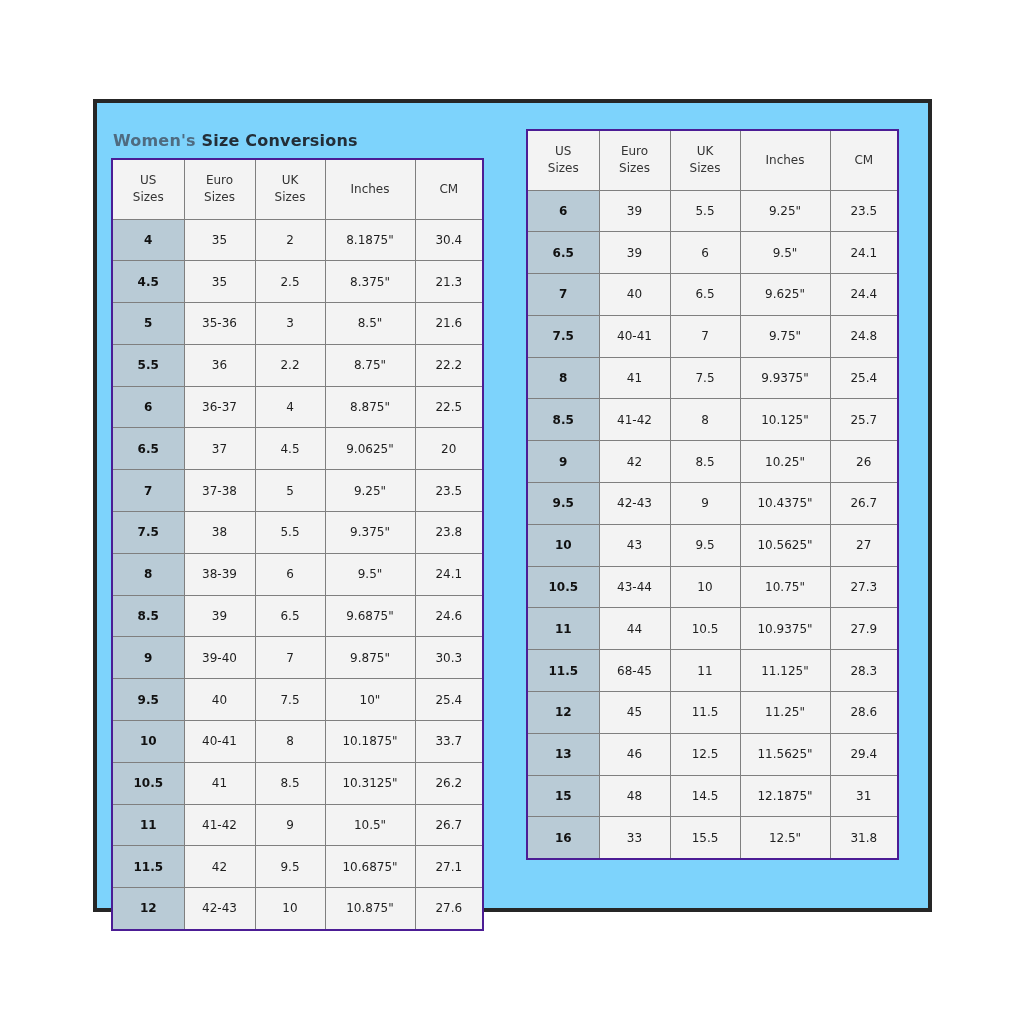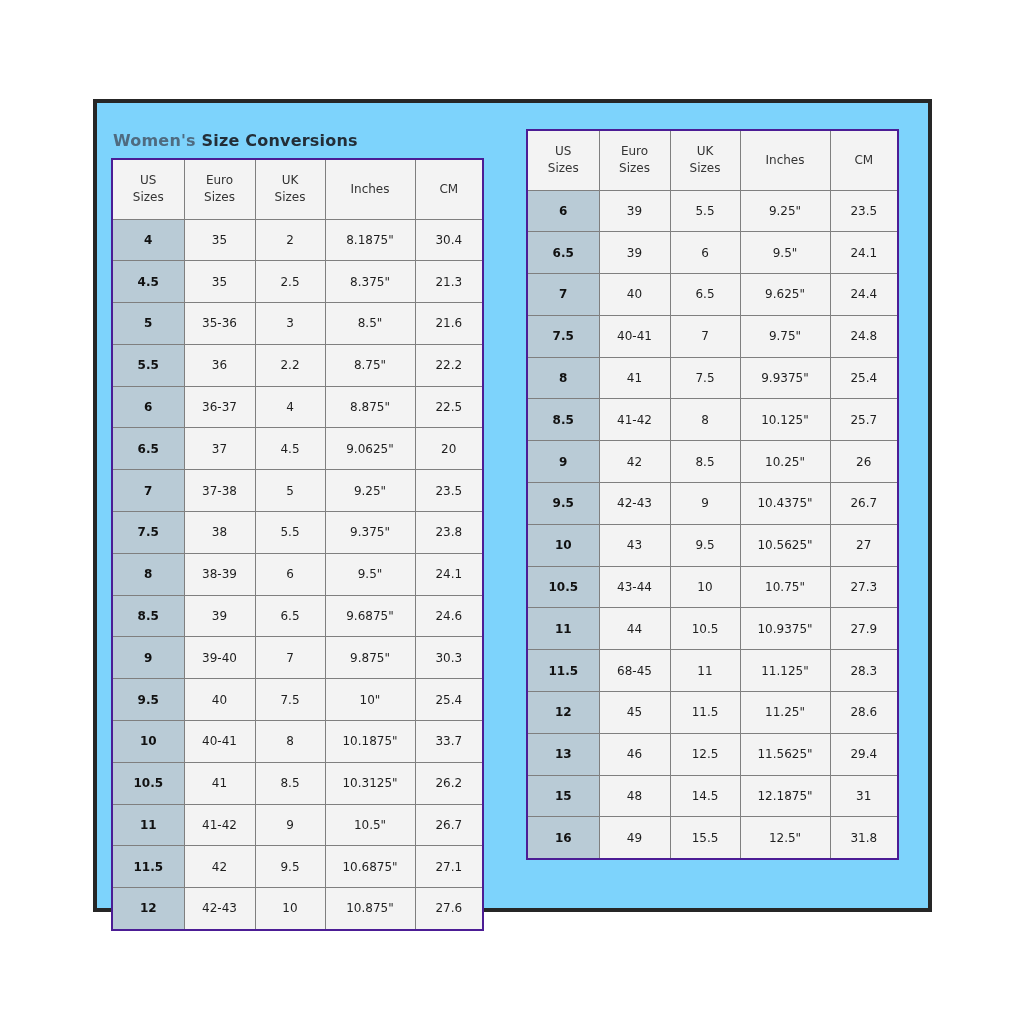--- a/index.html
+++ b/index.html
@@ -337,21 +337,21 @@
           </tr>
           <tr>
             <th class="us-size">15</th>
             <td>48</td>
             <td>14.5</td>
             <td>12.1875"</td>
             <td>31</td>
           </tr>
           <tr>
             <th class="us-size">16</th>
-            <td>49</td>
+            <td>33</td>
             <td>15.5</td>
             <td>12.5"</td>
             <td>31.8</td>
           </tr>
         </tbody>
     </table>
   </div>
 
 </div>
 

